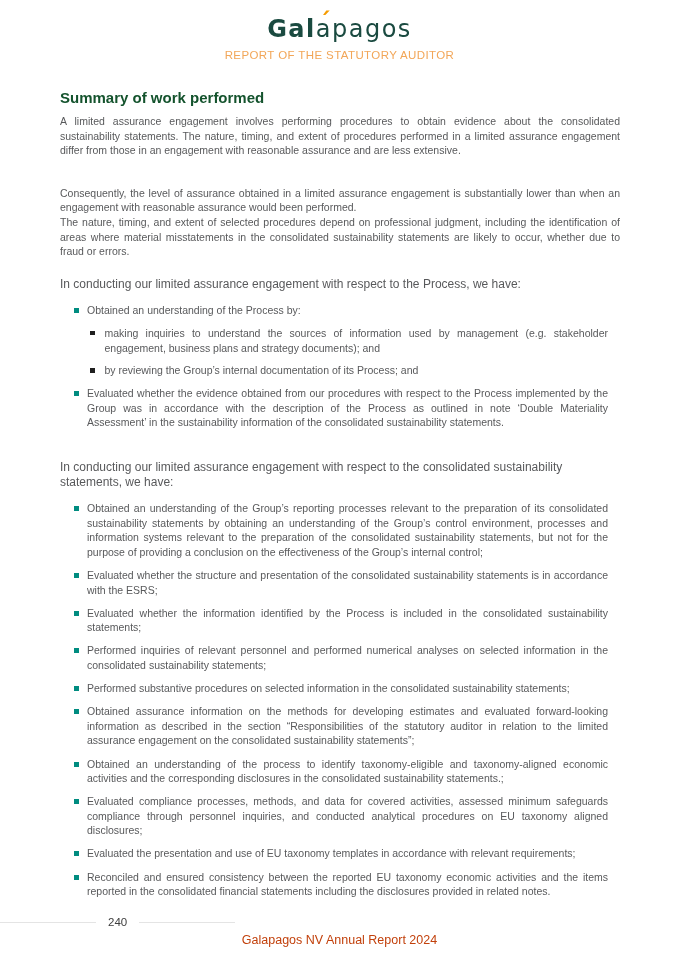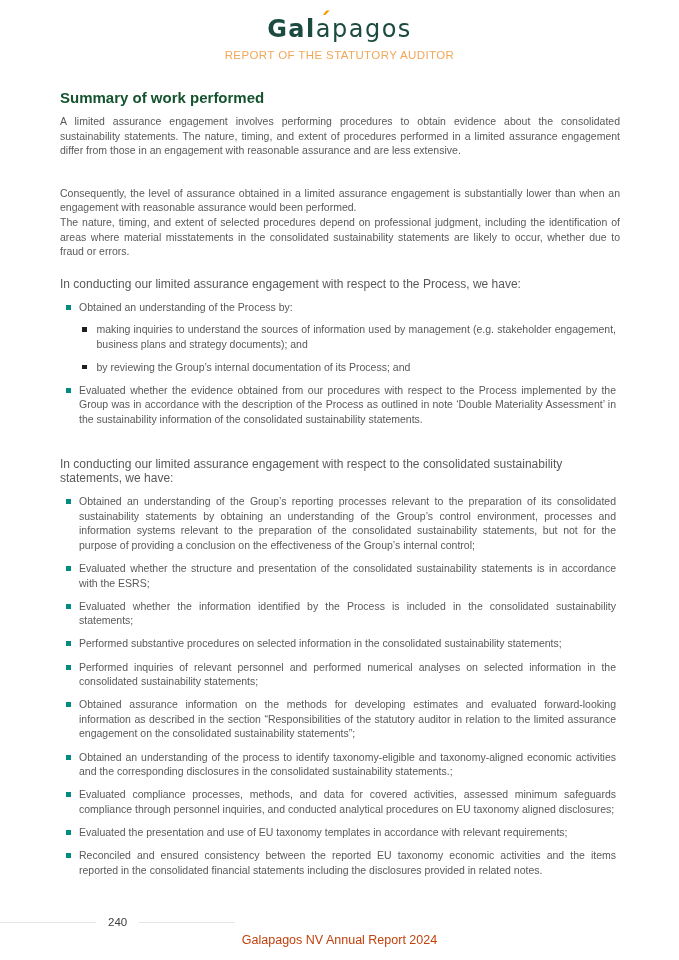--- a/index.html
+++ b/index.html
@@ -56,21 +56,21 @@
   }
   .para + .para { margin-top: 28px; }
   .para.joined { margin-top: 0; }
   .intro {
     margin: 0;
     font-size: 12px;
     line-height: 14.6px;
   }
   .intro.first { margin-top: 18px; }
   .intro.second { margin-top: 30px; }
-  .bullet-list { margin: 4px; padding: 0 0 0 2px; list-style: none; }
+  .bullet-list { margin: 12px; padding: 0 0 0 2px; list-style: none; }
   .bullet-item {
     display: flex;
     gap: 8px;
     margin-top: 8.5px;
     font-size: 10.5px;
     line-height: 14.6px;
   }
   .bullet-item .bullet {
     flex: 0 0 auto;
     width: 5px;
@@ -163,26 +163,26 @@
           <span class="item-text">Evaluated whether the structure and presentation of the consolidated sustainability statements is in accordance with the ESRS;</span>
         </li>
 
         <li class="bullet-item">
           <span class="bullet"></span>
           <span class="item-text">Evaluated whether the information identified by the Process is included in the consolidated sustainability statements;</span>
         </li>
 
         <li class="bullet-item">
           <span class="bullet"></span>
+          <span class="item-text">Performed inquiries of relevant personnel and performed numerical analyses on selected information in the consolidated sustainability statements;</span>
+        </li>
+
+        <li class="bullet-item">
+          <span class="bullet"></span>
           <span class="item-text">Performed substantive procedures on selected information in the consolidated sustainability statements;</span>
-        </li>
-
-        <li class="bullet-item">
-          <span class="bullet"></span>
-          <span class="item-text">Performed inquiries of relevant personnel and performed numerical analyses on selected information in the consolidated sustainability statements;</span>
         </li>
 
         <li class="bullet-item">
           <span class="bullet"></span>
           <span class="item-text">Obtained assurance information on the methods for developing estimates and evaluated forward-looking information as described in the section “Responsibilities of the statutory auditor in relation to the limited assurance engagement on the consolidated sustainability statements”;</span>
         </li>
 
         <li class="bullet-item">
           <span class="bullet"></span>
           <span class="item-text">Obtained an understanding of the process to identify taxonomy-eligible and taxonomy-aligned economic activities and the corresponding disclosures in the consolidated sustainability statements.;</span>

